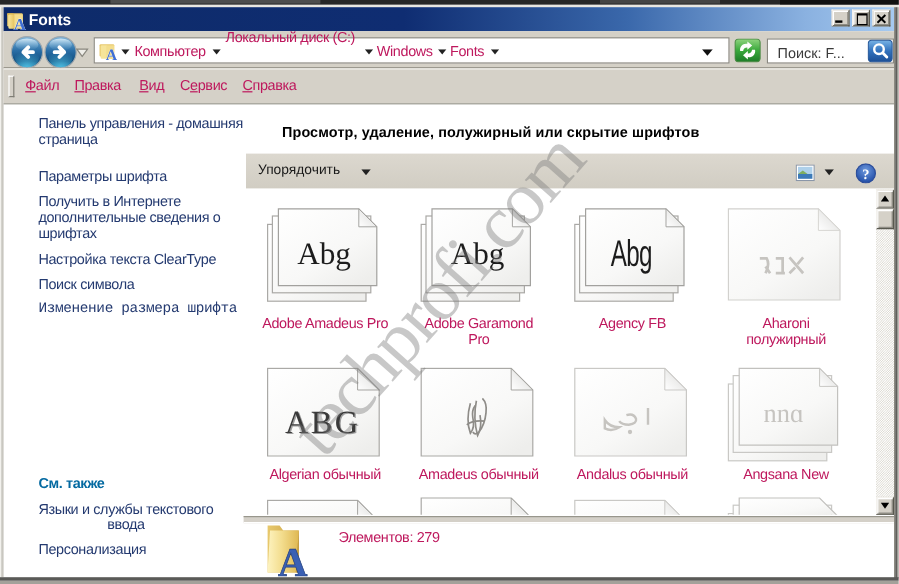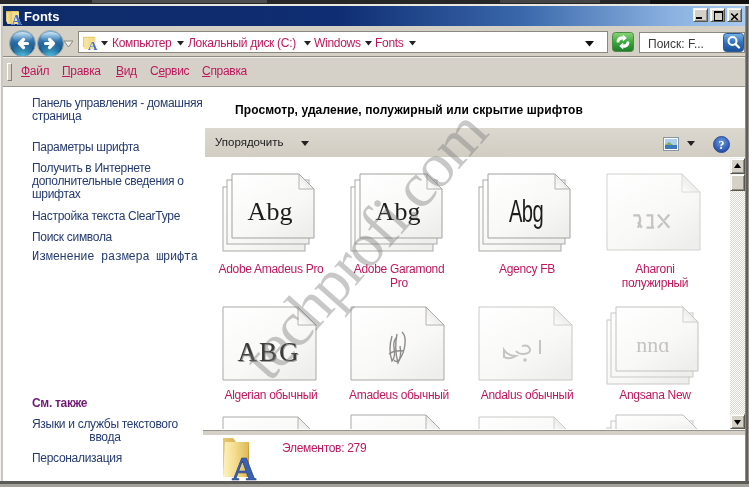--- a/index.html
+++ b/index.html
@@ -96,21 +96,21 @@
   <rect x="7" y="4" width="7" height="12" fill="#f3dd8d"></rect>
   <text x="11.5" y="17" font-family="Liberation Serif,serif" font-weight="bold" font-size="14" fill="#3f6fd4" text-anchor="middle" stroke="#ffffff" stroke-width="0.35" paint-order="stroke">A</text>
 </svg>
 <svg class="abs" style="left:101px;top:41px" width="8" height="5">
     <path d="M0 0 L7 0 L3.5 4.5 Z" fill="#222"></path>
   </svg>
 <div class="abs t12" style="left:112px;top:36px;">Компьютер</div>
 <svg class="abs" style="left:177px;top:41px" width="8" height="5">
     <path d="M0 0 L7 0 L3.5 4.5 Z" fill="#222"></path>
   </svg>
-<div class="abs t12" style="left:188px;top:36px;">Локальный диск (C:)</div>
+<div class="abs t12" style="left:188px;top:24px;">Локальный диск (C:)</div>
 <svg class="abs" style="left:304px;top:41px" width="8" height="5">
     <path d="M0 0 L7 0 L3.5 4.5 Z" fill="#222"></path>
   </svg>
 <div class="abs t12" style="left:314px;top:36px;">Windows</div>
 <svg class="abs" style="left:365px;top:41px" width="8" height="5">
     <path d="M0 0 L7 0 L3.5 4.5 Z" fill="#222"></path>
   </svg>
 <div class="abs t12" style="left:375px;top:36px;">Fonts</div>
 <svg class="abs" style="left:409px;top:41px" width="8" height="5">
     <path d="M0 0 L7 0 L3.5 4.5 Z" fill="#222"></path>
@@ -155,21 +155,21 @@
 <div class="abs t12" style="left:116px;top:64px;"><span style="text-decoration:underline">В</span>ид</div>
 <div class="abs t12" style="left:150px;top:64px;">С<span style="text-decoration:underline">е</span>рвис</div>
 <div class="abs t12" style="left:202px;top:64px;"><span style="text-decoration:underline">С</span>правка</div>
 
 <div class="abs navlink" style="left:32px;top:97px;">Панель управления - домашняя<br>страница</div>
 <div class="abs navlink" style="left:32px;top:141px;">Параметры шрифта</div>
 <div class="abs navlink" style="left:32px;top:162px;">Получить в Интернете<br>дополнительные сведения о<br>шрифтах</div>
 <div class="abs navlink" style="left:32px;top:210px;">Настройка текста ClearType</div>
 <div class="abs navlink" style="left:32px;top:231px;">Поиск символа</div>
 <div class="abs navlink" style="left:32px;top:251px;font-family:Liberation Mono, monospace;">Изменение размера шрифта</div>
-<div class="abs" style="left:32px;top:396px;font-size:12px;font-weight:bold;letter-spacing:-0.3px;color:#701a75;">См. также</div>
+<div class="abs" style="left:32px;top:396px;font-size:12px;font-weight:bold;letter-spacing:-0.3px;color:#0369a1;">См. также</div>
 <div class="abs navlink" style="left:32px;top:418px;text-align:center;">Языки и службы текстового<br>ввода</div>
 <div class="abs navlink" style="left:32px;top:452px;">Персонализация</div>
 
 <div class="abs" style="left:235px;top:103px;font-size:12px;font-weight:bold;color:#000;letter-spacing:0.1px;">Просмотр, удаление, полужирный или скрытие шрифтов</div>
 
 <div class="abs" style="left:205px;top:128px;width:540px;height:29px;background:linear-gradient(#dcd8cf,#d1cdc3);"></div>
 <div class="abs" style="left:215px;top:136px;font-size:11.5px;color:#1a1a1a;">Упорядочить</div>
 <svg class="abs" style="left:301px;top:141px" width="9" height="6">
     <path d="M0 0 L8 0 L4 5 Z" fill="#222"></path>
   </svg>

